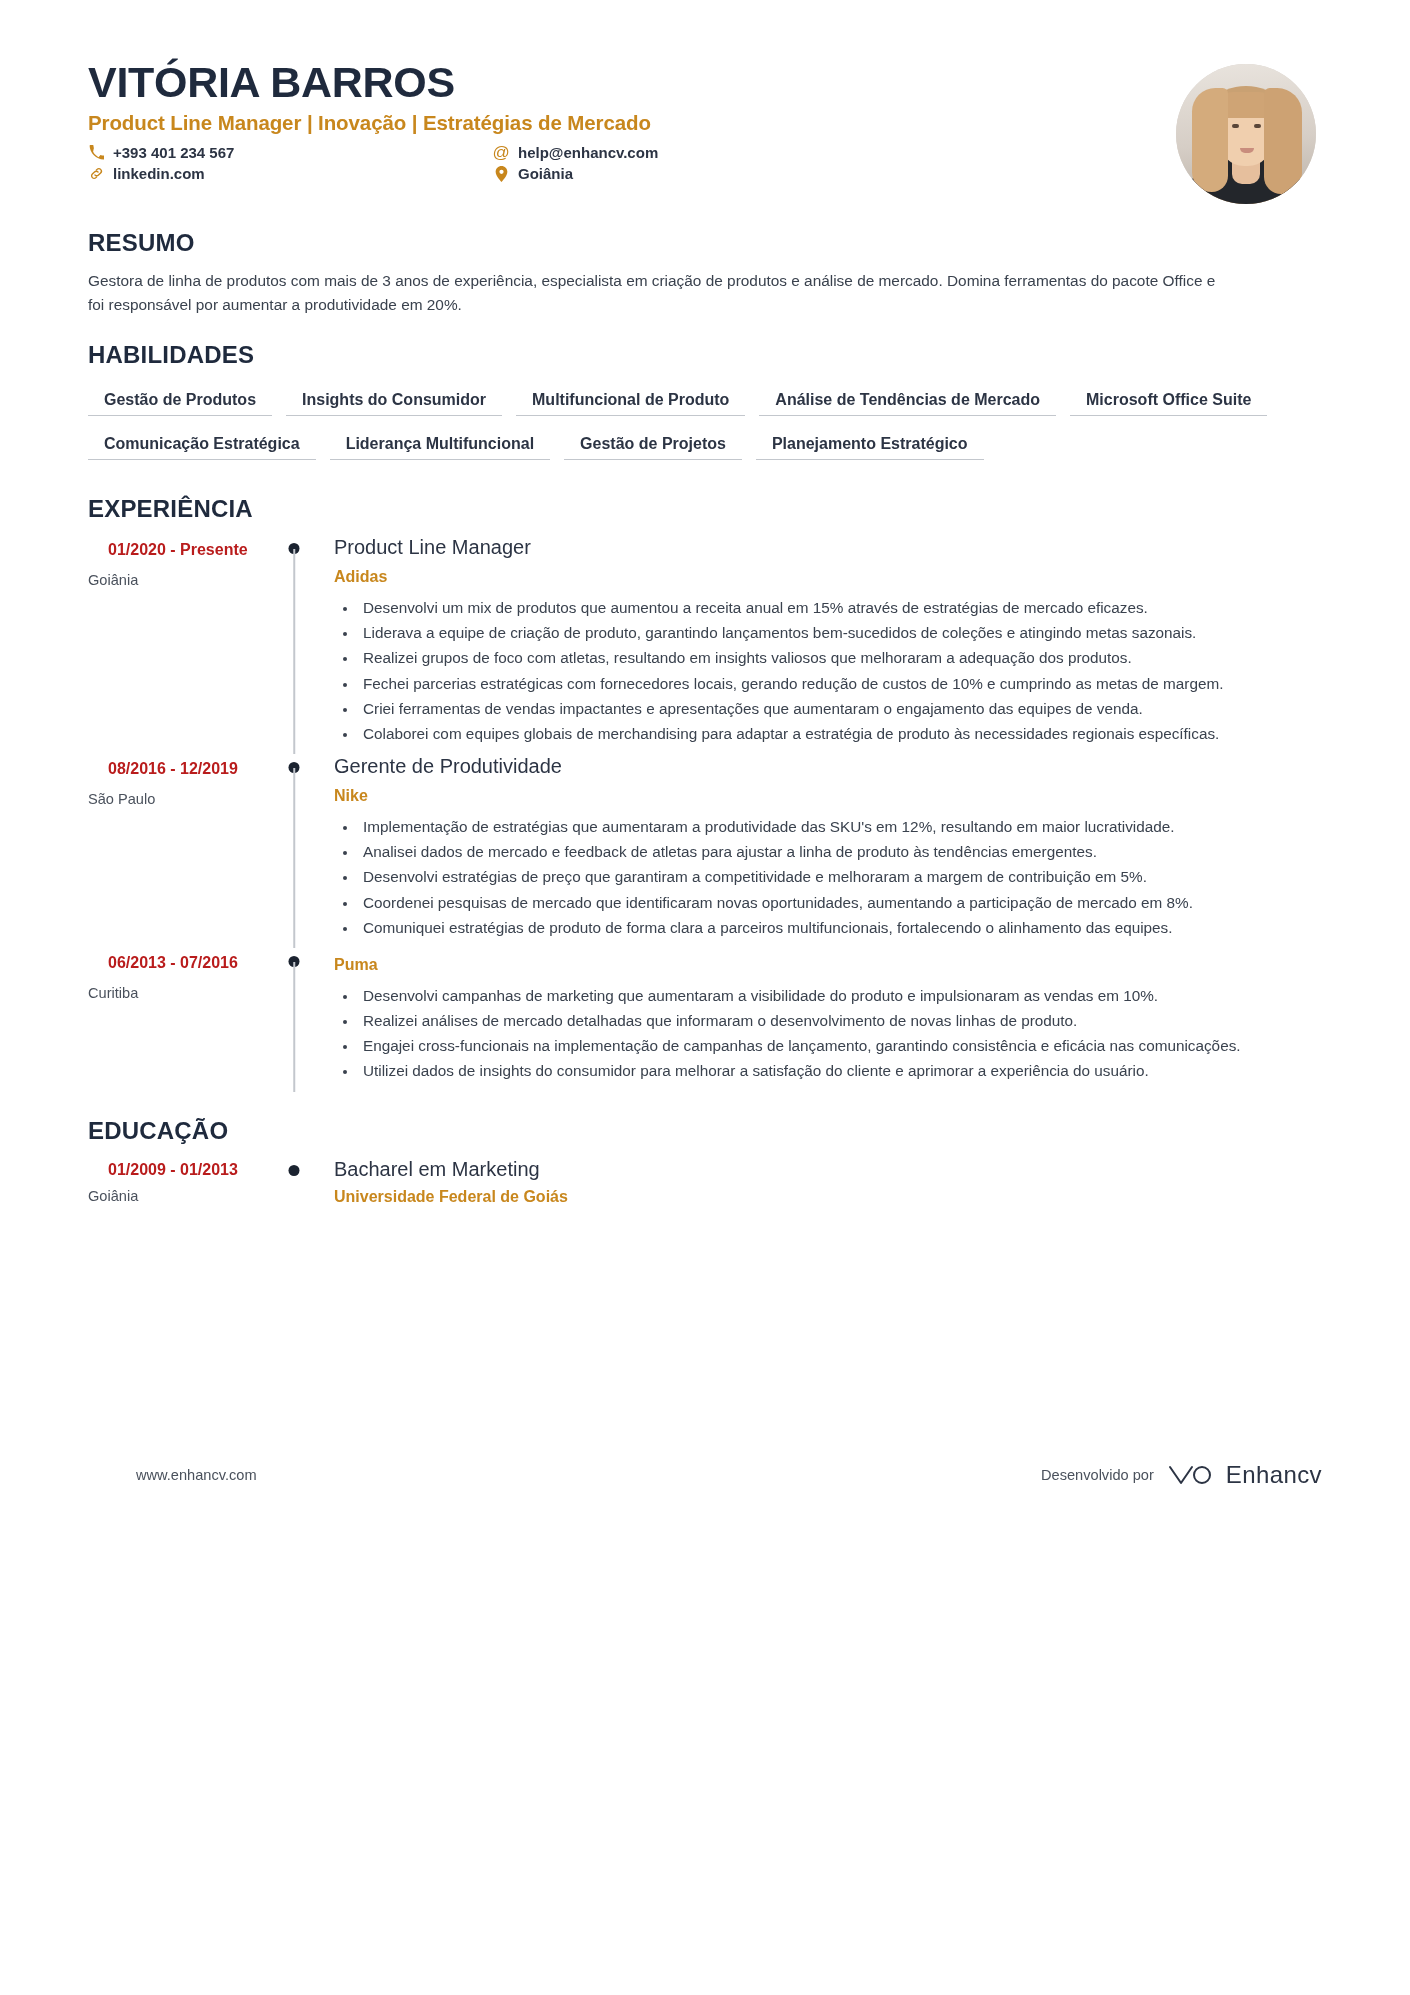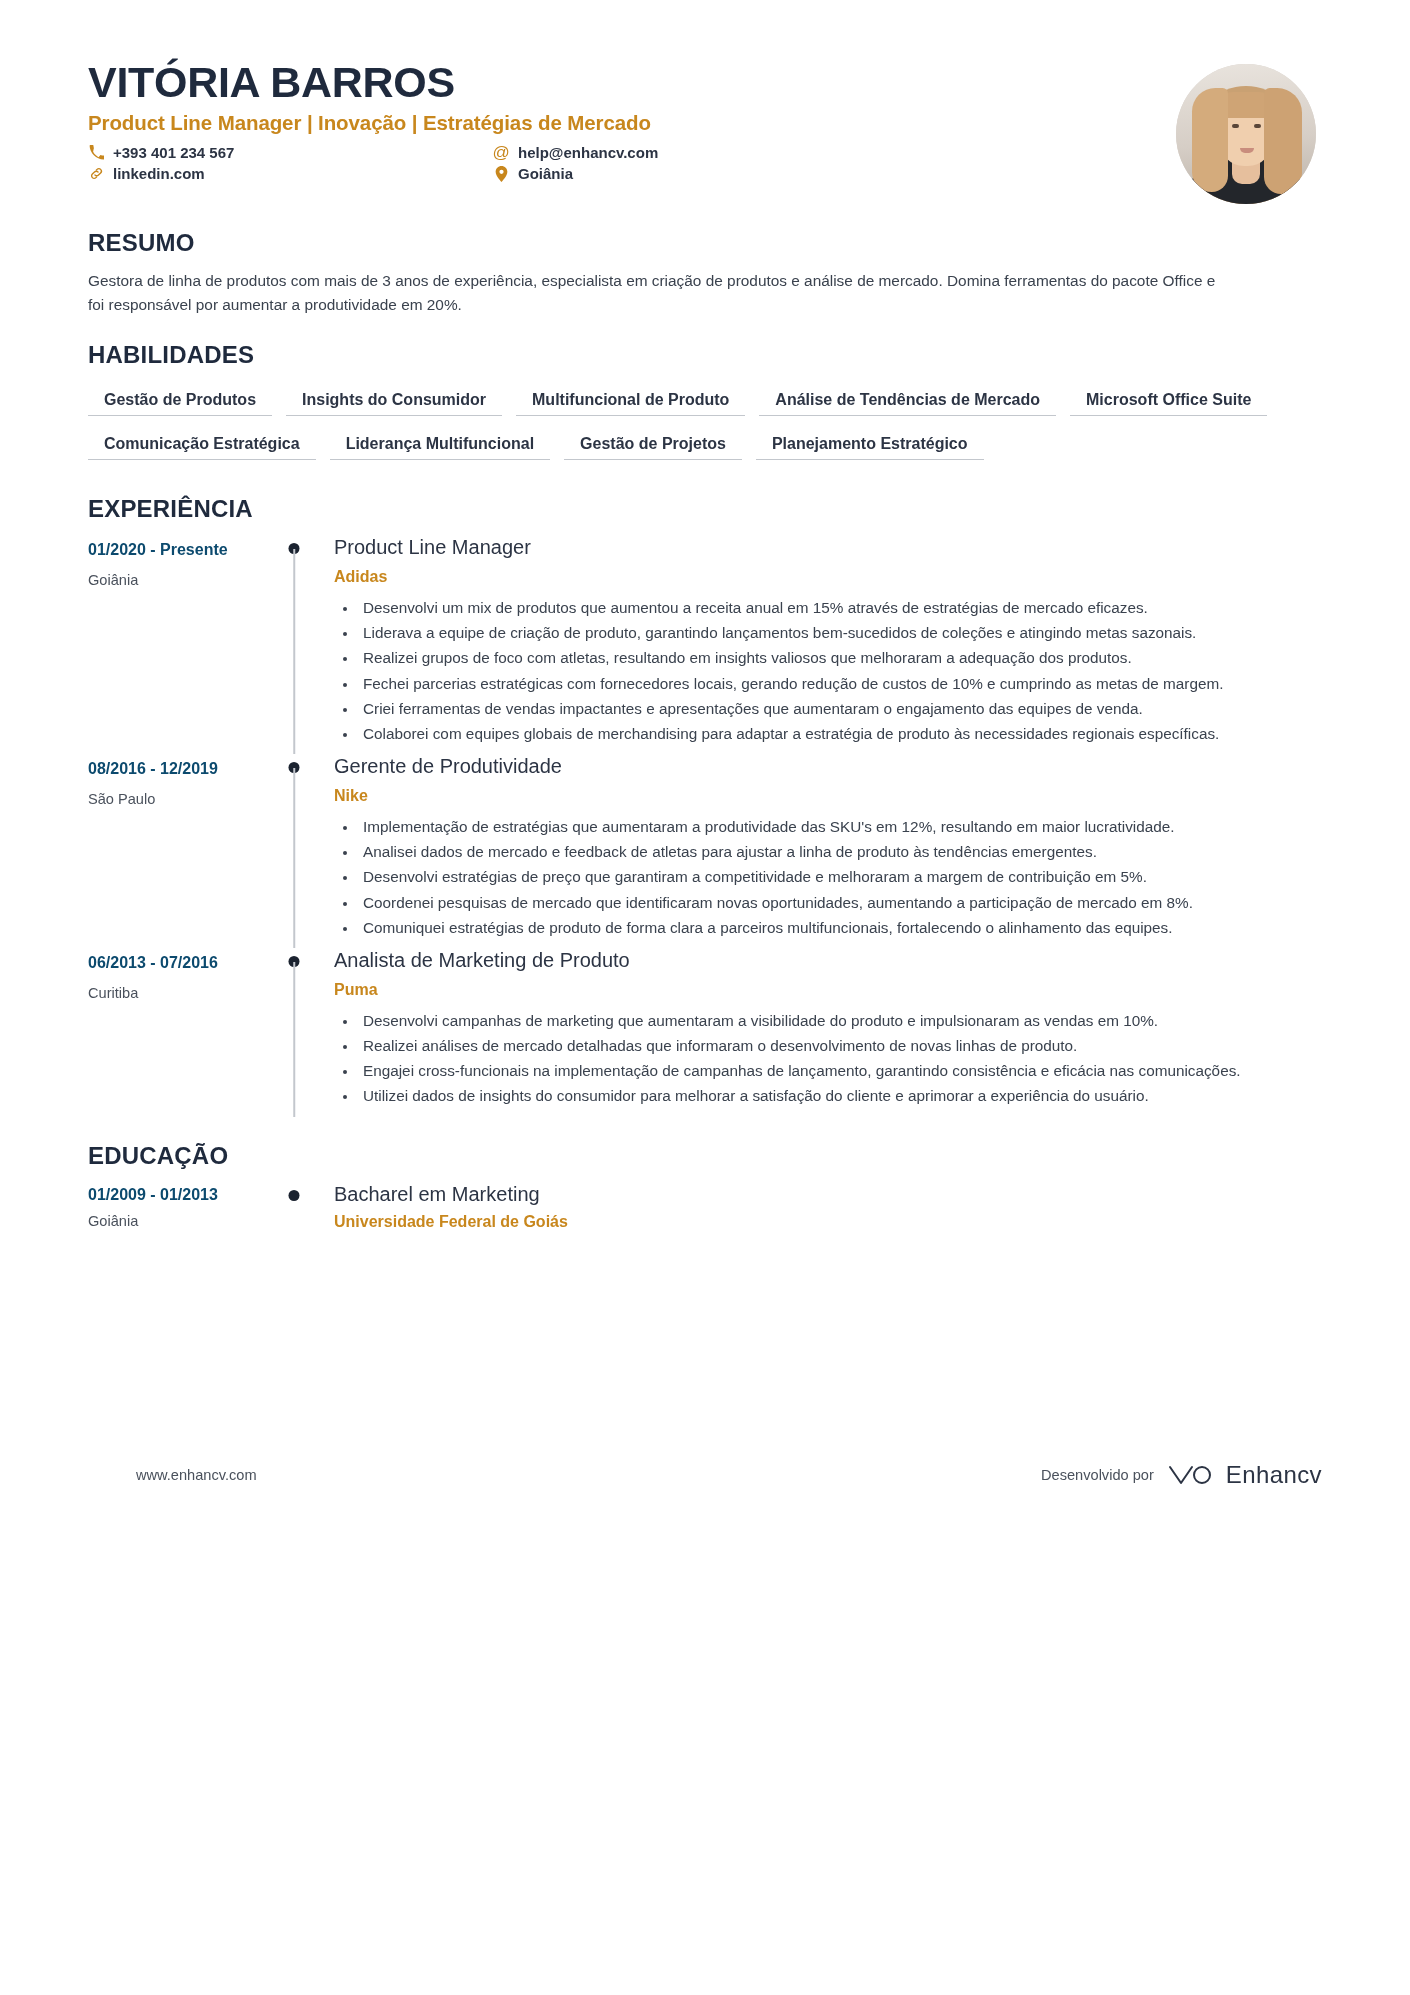--- a/index.html
+++ b/index.html
@@ -64,21 +64,21 @@
     font-size:16px; font-weight:bold; color:#2c3444;
     padding:9px 16px 6px 16px;
     border-bottom:1.5px solid #c3c7cd;
     margin-bottom:10px;
     white-space:nowrap;
   }
 
   
   .entry { display:flex; position:relative; }
   .entry-left { width:190px; flex:0 0 190px; padding-top:5px; }
-  .entry-date { font-size:16px; font-weight:bold; color:#0c4a6e; line-height:1.3; }
+  .entry-date { font-size:16px; font-weight:bold; color:#b91c1c; line-height:1.3;margin-left:20px; }
   .entry-loc { font-size:14.6px; color:#4a515c; margin-top:10px; line-height:1.3; }
   .entry-rail { width:32px; flex:0 0 32px; position:relative; }
   .rail-dot { position:absolute; left:50%; top:8px; transform:translateX(-50%); width:11px; height:11px; border-radius:50%; background:#1b2330; }
   .rail-line { position:absolute; left:50%; top:14px; bottom:0; width:1.5px; transform:translateX(-50%); background:#c3c7cd; }
   .entry-body { flex:1; padding-left:24px; padding-bottom:6px; }
   .job-title { font-size:20px; color:#2c3444; line-height:1.25; }
   .job-company { font-size:16px; font-weight:bold; color:#c8871d; margin-top:7px; line-height:1.25; }
   .bullets { margin-top:10px; padding-left:24px; }
   .bullets li { font-size:15.3px; line-height:1.45; color:#3a424e; margin-bottom:3px; padding-left:5px; }
   .bullets li::marker { font-size:13px; }
@@ -233,21 +233,20 @@
     <div class="entry">
       <div class="entry-left">
         <div class="entry-date">06/2013 - 07/2016</div>
         <div class="entry-loc">Curitiba</div>
       </div>
       <div class="entry-rail">
         <div class="rail-dot"></div>
         <div class="rail-line"></div>
       </div>
       <div class="entry-body">
-        <div class="job-title">Analista de Marketing de Produto</div>
         <div class="job-company">Puma</div>
         <ul class="bullets">
           <li>Desenvolvi campanhas de marketing que aumentaram a visibilidade do produto e impulsionaram as vendas em 10%.</li>
           <li>Realizei análises de mercado detalhadas que informaram o desenvolvimento de novas linhas de produto.</li>
           <li>Engajei cross-funcionais na implementação de campanhas de lançamento, garantindo consistência e eficácia nas comunicações.</li>
           <li>Utilizei dados de insights do consumidor para melhorar a satisfação do cliente e aprimorar a experiência do usuário.</li>
         </ul>
       </div>
     </div>
   </div>

